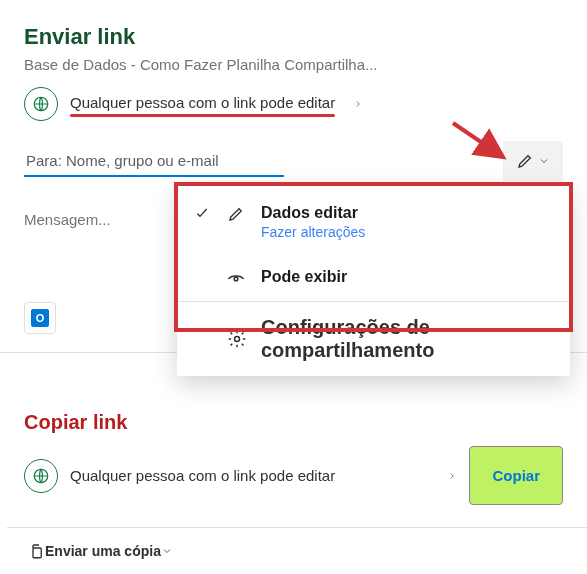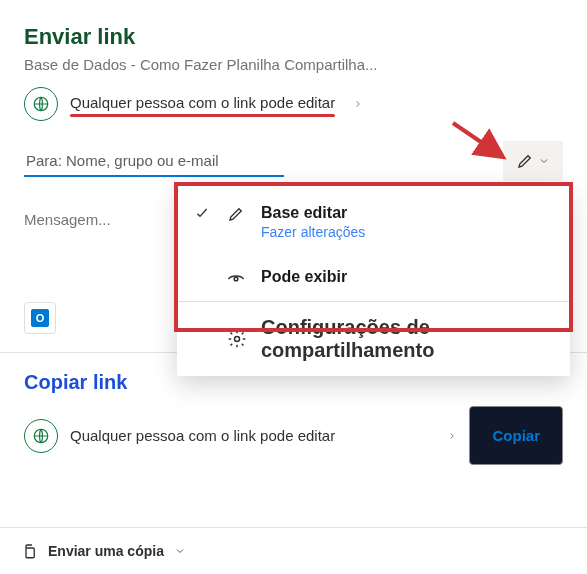--- a/index.html
+++ b/index.html
@@ -111,46 +111,46 @@
   .divider {
     height: 1px;
     background: #e1dfdd;
     margin: 0;
   }
   .copy-section { padding: 18px 24px 24px 24px; }
   .copy-title {
     font-size: 20px;
     font-weight: 600;
     margin-bottom: 12px;
-    color: #1d4ed8;
+    color: #b91c1c;
+    margin-top: 40px;
   }
   .copy-row {
     display: flex;
     align-items: center;
     gap: 12px;
   }
   .copy-text { font-size: 15px; color: #323130; flex: 1; }
   .copy-btn {
     border: 1px solid #8a8886;
-    background: #0f172a;
+    background: #bef264;
     color: #0078d4;
     font-size: 15px;
     font-weight: 600;
     padding: 20px 22px;
     border-radius: 4px;
     cursor: pointer;
   }
   .bottom-bar {
     position: absolute;
-    bottom: 0; left: 0; right: 0;
+    bottom: 0; left: 7px; right: 0;
     border-top: 1px solid #e1dfdd;
     padding: 14px 20px;
     display: flex;
     align-items: center;
-    gap: 10px;
     font-size: 14px;
     font-weight: 600;
   }
   
   .menu {
     position: absolute;
     top: 185px;
     left: 177px;
     width: 393px;
     background: #fff;
@@ -283,21 +283,21 @@
       <svg width="16" height="16" viewBox="0 0 24 24" fill="none" stroke="#323130" stroke-width="2">
           <path d="M5 13l4 4 10-11"></path>
         </svg>
     </div>
     <div class="icon-col">
       <svg width="18" height="18" viewBox="0 0 24 24" fill="none" stroke="#323130" stroke-width="1.8">
           <path d="M4 20l4-1 11-11-3-3L5 16l-1 4z"></path>
         </svg>
     </div>
     <div>
-      <div class="menu-label">Base editar</div>
+      <div class="menu-label">Dados editar</div>
       <div class="menu-desc">Fazer alterações</div>
     </div>
   </div>
 
   <div class="menu-item">
     <div class="check-col"></div>
     <div class="icon-col">
       <svg width="20" height="20" viewBox="0 0 24 24" fill="none" stroke="#323130" stroke-width="1.8">
         <path d="M3 12c3-5 15-5 18 0"></path>
           <circle cx="12" cy="12" r="2.2"></circle>

